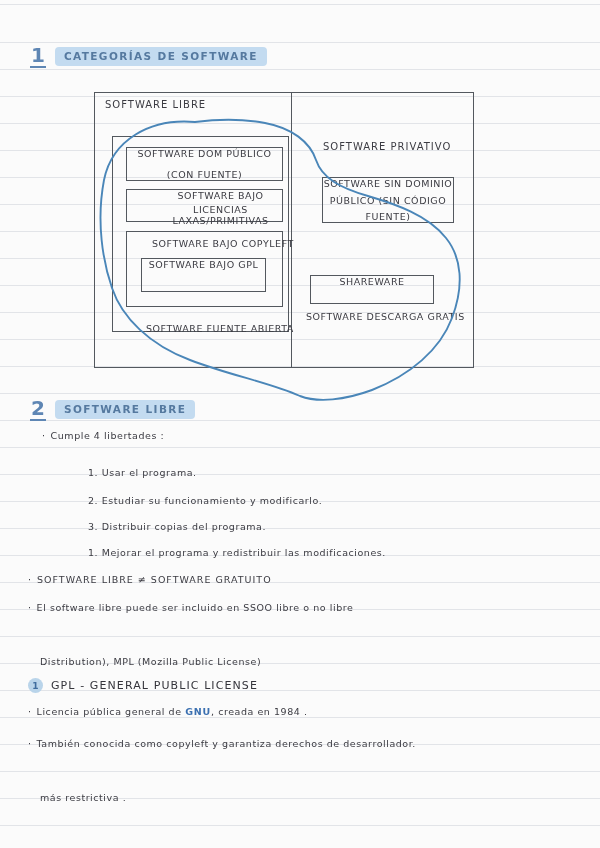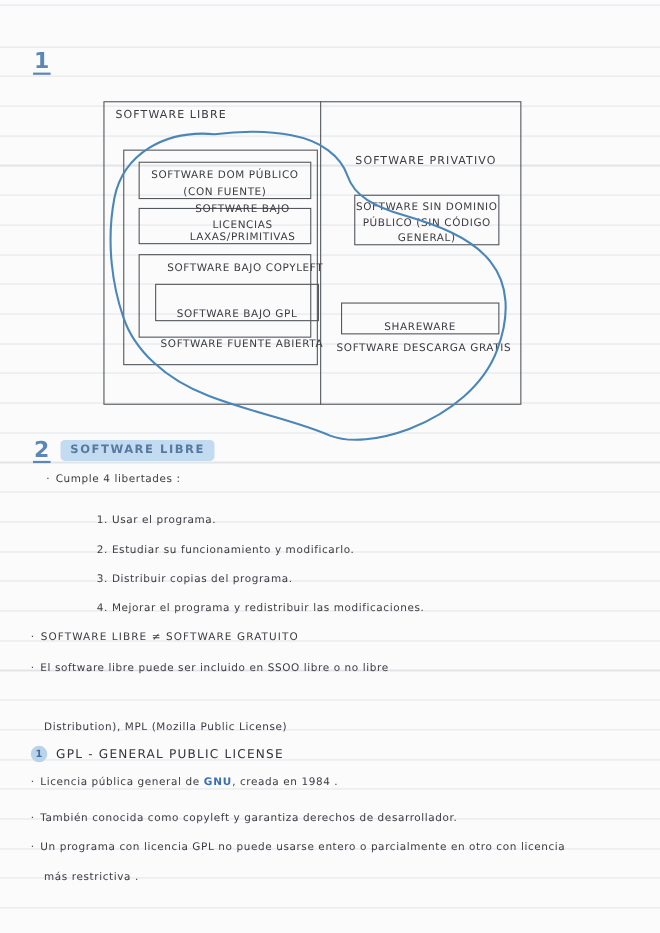--- a/index.html
+++ b/index.html
@@ -66,21 +66,21 @@
   }
   #diagram .vdiv{
     position:absolute;left:197px;top:0;bottom:0;width:0;
     border-left:1.3px solid #53585e;
   }
   .dbox{
     position:absolute;
     border:1.3px solid #53585e;
     box-sizing:border-box;
     display:flex;flex-direction:column;
-    align-items:center;justify-content:flex-end;
+    align-items:center;justify-content:space-between;
     text-align:center;
     background:rgba(251,251,251,0.0);
   }
   .dlabel{
     position:absolute;
     white-space:nowrap;
   }
   .dline{display:block;}
 
   
@@ -112,74 +112,75 @@
 </style>
 </head>
 <body>
 
 <div id="paper"></div>
 
 <div id="content">
 
   <div class="section-head" style="left:30px;top:45px;">
     <span class="sec-num">1</span>
+    <span class="sec-badge">CATEGORÍAS DE SOFTWARE</span>
   </div>
 
   <div id="diagram">
     <div class="frame"></div>
     <div class="vdiv"></div>
 
     <div class="dlabel hw hw-sm" style="left:11px;top:7px;font-size:10px;letter-spacing:1px;">SOFTWARE LIBRE</div>
     <div class="dlabel hw hw-sm" style="left:229px;top:49px;font-size:10px;letter-spacing:1px;">SOFTWARE  PRIVATIVO</div>
 
     <div class="dbox" style="left:18px;top:44px;width:177px;height:196px;"></div>
-    <div class="dlabel hw hw-sm" style="left:52px;top:215px;">SOFTWARE FUENTE ABIERTA</div>
+    <div class="dlabel hw hw-sm" style="left:52px;top:231px;">SOFTWARE FUENTE ABIERTA</div>
 
     <div class="dbox hw hw-sm" style="left:32px;top:55px;width:157px;height:34px;gap:4px;">
       <span class="dline">SOFTWARE DOM PÚBLICO</span>
       <span class="dline">(CON FUENTE)</span>
     </div>
 
     <div class="dbox hw hw-sm" style="left:32px;top:97px;width:157px;height:33px;gap:3px;padding-left:32px;">
       <span class="dline">SOFTWARE  BAJO</span>
       <span class="dline">LICENCIAS LAXAS/PRIMITIVAS</span>
     </div>
 
     <div class="dbox" style="left:32px;top:139px;width:157px;height:76px;"></div>
     <div class="dlabel hw hw-sm" style="left:58px;top:146px;">SOFTWARE BAJO COPYLEFT</div>
 
-    <div class="dbox hw hw-sm" style="left:47px;top:166px;width:149px;height:34px;">
+    <div class="dbox hw hw-sm" style="left:47px;top:166px;width:125px;height:34px;">
       <span class="dline">SOFTWARE  BAJO  GPL</span>
     </div>
 
     <div class="dbox hw hw-sm" style="left:228px;top:85px;width:132px;height:46px;gap:3px;">
       <span class="dline">SOFTWARE SIN DOMINIO</span>
       <span class="dline">PÚBLICO  (SIN CÓDIGO</span>
-      <span class="dline">GENERAL)</span>
-    </div>
-
-    <div class="dbox hw hw-sm" style="left:216px;top:183px;width:144px;height:29px;">
+      <span class="dline">FUENTE)</span>
+    </div>
+
+    <div class="dbox hw hw-sm" style="left:216px;top:183px;width:124px;height:29px;">
       <span class="dline">SHAREWARE</span>
     </div>
     <div class="dlabel hw hw-sm" style="left:212px;top:219px;">SOFTWARE DESCARGA GRATIS</div>
   </div>
 
   <div class="section-head" style="left:30px;top:398px;">
     <span class="sec-num">2</span>
     <span class="sec-badge">SOFTWARE LIBRE</span>
   </div>
 
   <div class="bullet hw hw-sm" style="left:42px;top:430px;text-align:right;">
     <span class="dot">·</span><span>Cumple  4  libertades :</span>
   </div>
 
   <div class="numitem hw hw-sm" style="left:88px;top:467px;">1. Usar el programa.</div>
   <div class="numitem hw hw-sm" style="left:88px;top:495px;">2. Estudiar su funcionamiento y modificarlo.</div>
   <div class="numitem hw hw-sm" style="left:88px;top:521px;">3. Distribuir copias del programa.</div>
-  <div class="numitem hw hw-sm" style="left:88px;top:547px;">4. Mejorar el programa y redistribuir las modificaciones.</div>
+  <div class="numitem hw hw-sm" style="left:88px;top:547px;">1. Mejorar el programa y redistribuir las modificaciones.</div>
 
   <div class="bullet hw hw-sm" style="left:28px;top:602px;">
     <span class="dot">·</span><span>El software libre puede ser incluido en SSOO libre o no libre</span>
   </div>
 
   <div class="bullet hw hw-sm" style="left:28px;top:574px;letter-spacing:1px;">
     <span class="dot">·</span><span class="neq">SOFTWARE  LIBRE  ≠  SOFTWARE  GRATUITO</span>
   </div>
 
   <div class="numitem hw hw-sm" style="left:40px;top:656px;">Distribution), MPL (Mozilla Public License)</div>
@@ -190,23 +191,20 @@
   </div>
 
   <div class="bullet hw hw-sm" style="left:28px;top:706px;">
     <span class="dot">·</span><span>Licencia pública general de </span><span class="gnu">GNU</span><span>, creada en 1984 .</span>
   </div>
 
   <div class="bullet hw hw-sm" style="left:28px;top:738px;">
     <span class="dot">·</span><span>También conocida como copyleft y garantiza derechos de desarrollador.</span>
   </div>
 
-  <div class="bullet hw hw-sm" style="left:28px;top:765px;">
-    <span class="dot">·</span><span>Un programa con licencia GPL no puede usarse entero o parcialmente en otro con licencia</span>
-  </div>
   <div class="numitem hw hw-sm" style="left:40px;top:792px;">más restrictiva .</div>
 
 </div>
 
 <svg id="curve" viewBox="0 0 600 848">
   <path d="M 195,122
            C 150,118 112,140 104,180
            C 96,222 103,262 112,288
            C 122,318 150,345 190,360
            C 232,376 268,382 300,396

